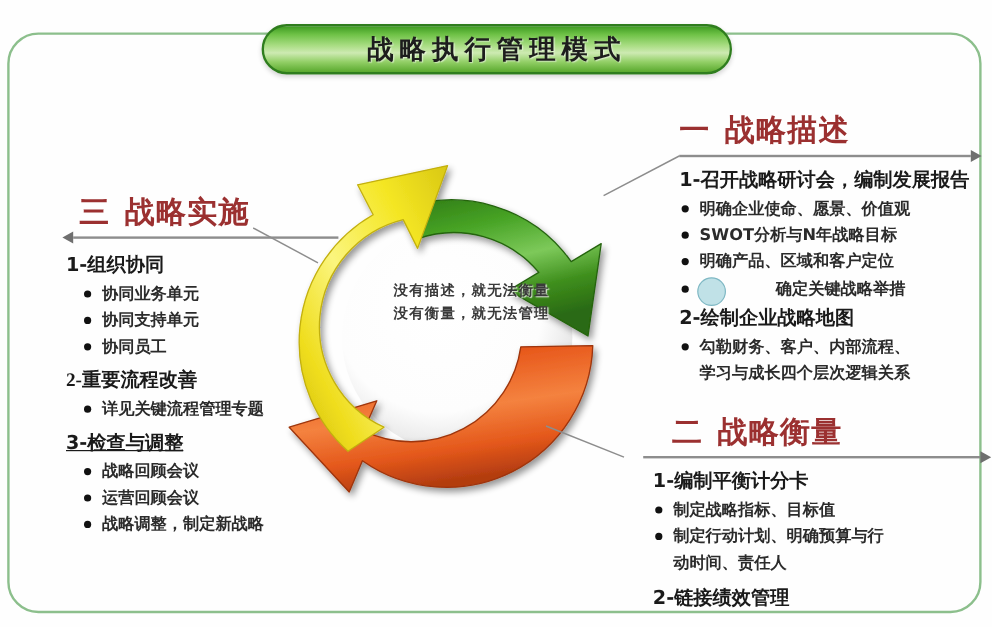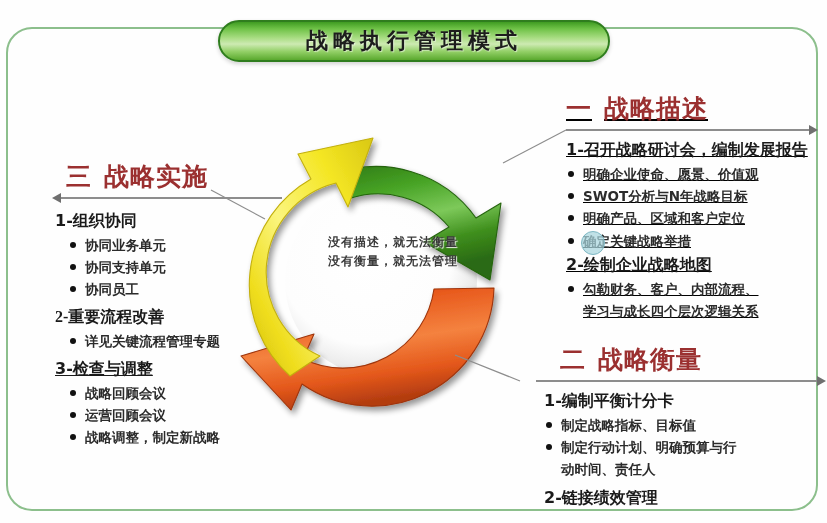--- a/index.html
+++ b/index.html
@@ -269,35 +269,35 @@
     <div>没有描述，就无法衡量</div>
     <div>没有衡量，就无法管理</div>
   </div>
 
   <svg class="leader" style="left:0;top:0;width:827px;height:523px;">
     <line x1="503" y1="163" x2="566" y2="130" stroke="#8d8d8d" stroke-width="1.2"></line>
     <line x1="455" y1="355" x2="520" y2="381" stroke="#8d8d8d" stroke-width="1.2"></line>
     <line x1="265" y1="219" x2="211" y2="190" stroke="#8d8d8d" stroke-width="1.2"></line>
   </svg>
 
-  <div class="section" style="left:566px; top:92px; width:252px;text-decoration:underline;">
+  <div class="section" style="left:566px; top:92px; width:252px;">
     <div class="sec-head">
       <span class="numeral">一</span><span>战略描述</span>
     </div>
     <div class="rule">
       <div class="bar"></div>
       <div class="head-r"></div>
     </div>
 
     <div class="sub-head">1-召开战略研讨会，编制发展报告</div>
     <ul class="bullet-list">
       <li>明确企业使命、愿景、价值观</li>
       <li>SWOT分析与N年战略目标</li>
       <li>明确产品、区域和客户定位</li>
-      <li style="position:relative;">
+      <li style="position:relative;text-align:center;">
         <span>确定关键战略举措</span>
         <span class="hl-circle" style="left:15px; top:-1px;"></span>
       </li>
     </ul>
 
     <div class="sub-head">2-绘制企业战略地图</div>
     <ul class="bullet-list">
       <li>勾勒财务、客户、内部流程、</li>
       <li class="cont">学习与成长四个层次逻辑关系</li>
     </ul>

